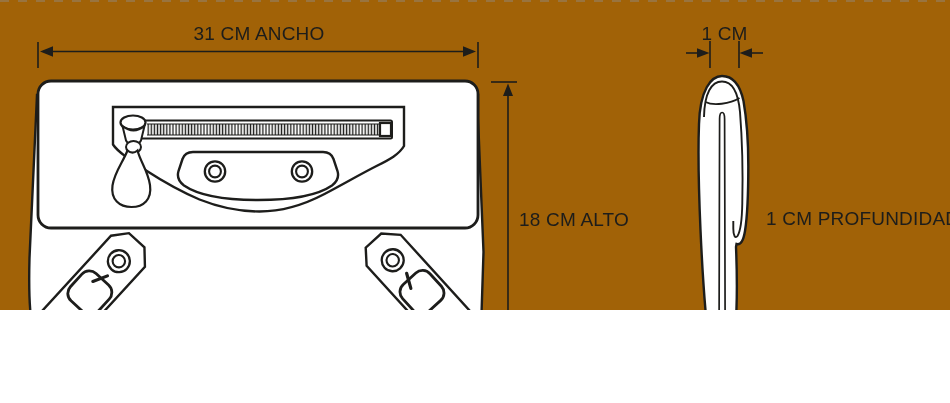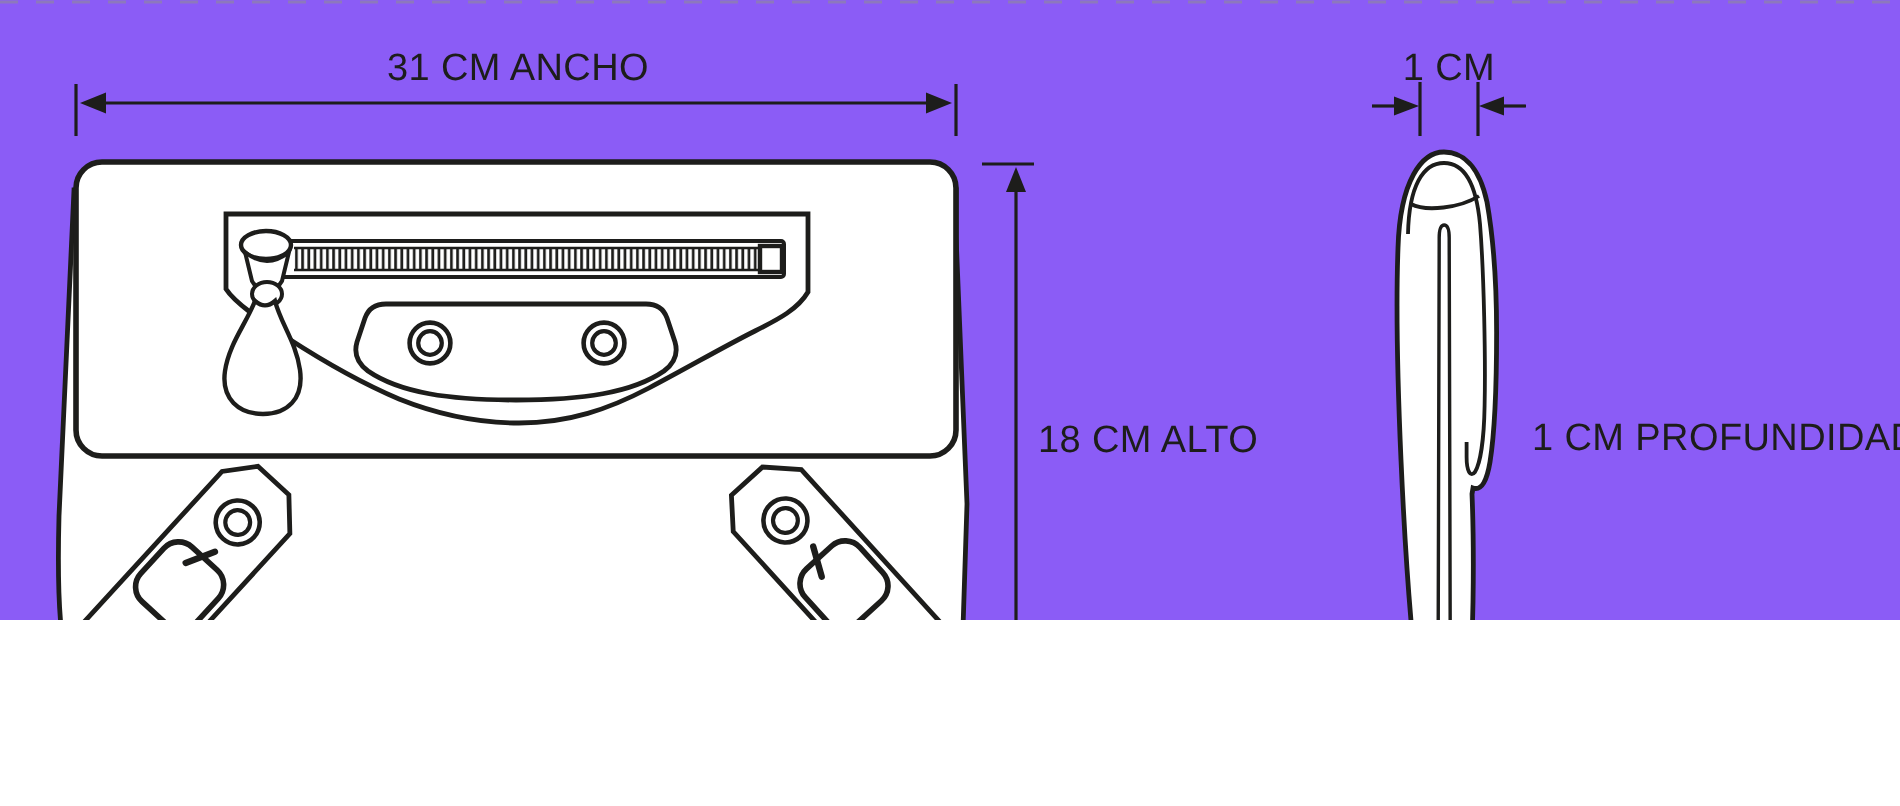--- a/index.html
+++ b/index.html
@@ -1,19 +1,19 @@
 <!DOCTYPE html>
 <html><head>
 <meta charset="utf-8">
 <style>
   html,body{margin:0;padding:0;background:#ffffff;}
   .stage{
     position:relative;
     width:950px;height:310px;
-    background:#8b5cf6;
+    background:#a16207;
     overflow:hidden;
     font-family:"Liberation Sans",sans-serif;
   }
   svg{display:block;}
   .dim-label{
     fill:#1d1d1b;
     font-family:"Liberation Sans",sans-serif;
     font-size:19px;
     letter-spacing:.2px;
   }

